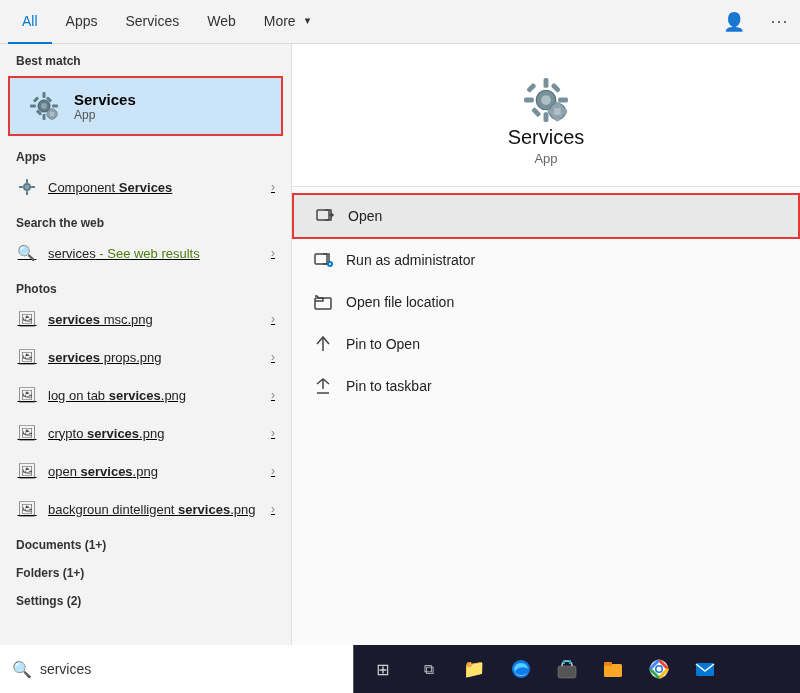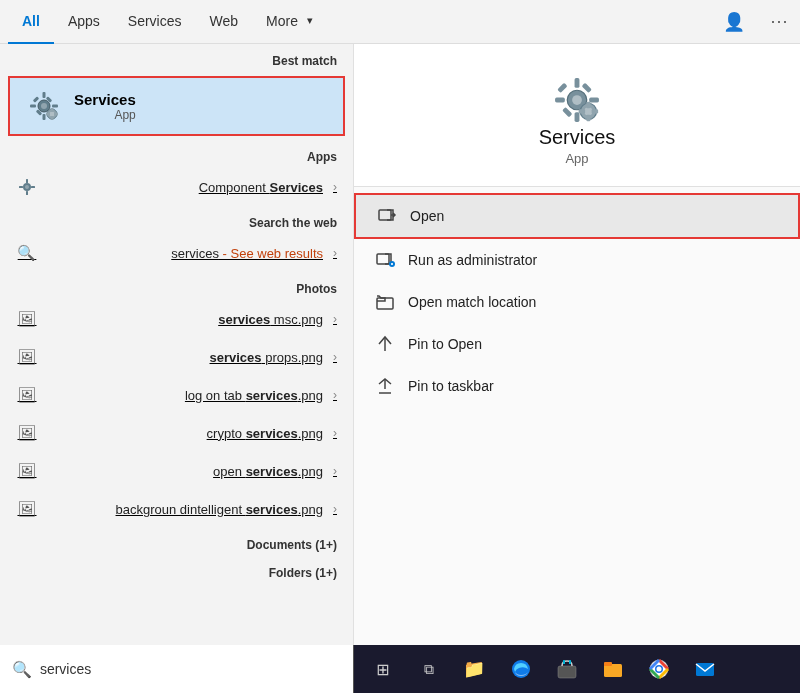--- a/index.html
+++ b/index.html
@@ -28,21 +28,20 @@
       font-size: 14px;
       color: #333;
       border-bottom: 2px solid transparent;
       height: 44px;
       display: flex;
       align-items: center;
     }
     .nav-tab.active {
       border-bottom: 2px solid #0078d4;
       color: #0078d4;
-      font-weight: bold;
     }
     .nav-more {
       display: flex;
       align-items: center;
       gap: 6px;
     }
     .nav-right {
       margin-left: auto;
       display: flex;
       align-items: center;
@@ -56,26 +55,25 @@
     }
 
     
     .main-container {
       display: flex;
       height: calc(693px - 44px - 48px);
     }
 
     
     .left-panel {
-      width: 354px;
+      width: 292px;
       background: #f3f3f3;
       overflow-y: auto;
       border-right: 1px solid #e0e0e0;
       flex-shrink: 0;
-      text-align: right;
     }
 
     .section-label {
       font-size: 12px;
       font-weight: 600;
       color: #333;
       padding: 10px 16px 4px 16px;
     }
 
     
@@ -132,21 +130,21 @@
       color: #222;
     }
     .list-item .item-text b {
       font-weight: 600;
     }
     .list-item .chevron {
       color: #888;
       font-size: 12px;
     }
     .list-item .item-text .link-sub {
-      color: #c2410c;
+      color: #4d7c0f;
       font-size: 13px;
     }
 
     
     .right-panel {
       flex: 1;
       background: #fafafa;
       display: flex;
       flex-direction: column;
     }
@@ -368,20 +366,21 @@
       <div class="chevron">›</div>
     </div>
     <div class="list-item">
       <div class="item-icon">🖼</div>
       <div class="item-text">backgroun dintelligent <b>services</b>.png</div>
       <div class="chevron">›</div>
     </div>
 
     <div class="section-label">Documents (1+)</div>
     <div class="section-label">Folders (1+)</div>
+    <div class="section-label">Settings (2)</div>
   </div>
 
   <div class="right-panel">
 
     <div class="app-detail">
 
       <svg class="gear-svg" viewBox="0 0 64 64">
         <circle cx="32" cy="32" r="12" fill="#78909C" stroke="#546E7A" stroke-width="1.5"></circle>
         <circle cx="32" cy="32" r="6" fill="#B0BEC5"></circle>
         <rect x="29" y="5" width="6" height="12" rx="2" fill="#78909C"></rect>
@@ -431,21 +430,21 @@
         <span>Run as administrator</span>
       </div>
 
       <div class="action-item">
         <div class="action-icon">
           <svg width="20" height="20" viewBox="0 0 20 20">
               <rect x="2" y="6" width="16" height="11" rx="1" fill="none" stroke="#444" stroke-width="1.5"></rect>
               <polyline points="2,9 10,9 10,6 6,6 4,4 2,4" fill="none" stroke="#444" stroke-width="1.5"></polyline>
             </svg>
         </div>
-        <span>Open match location</span>
+        <span>Open file location</span>
       </div>
 
       <div class="action-item">
         <div class="action-icon">
           <svg width="20" height="20" viewBox="0 0 20 20">
               <line x1="10" y1="3" x2="10" y2="17" stroke="#444" stroke-width="1.5"></line>
               <polyline points="4,10 10,3 16,10" fill="none" stroke="#444" stroke-width="1.5"></polyline>
             </svg>
         </div>
         <span>Pin to Open</span>

